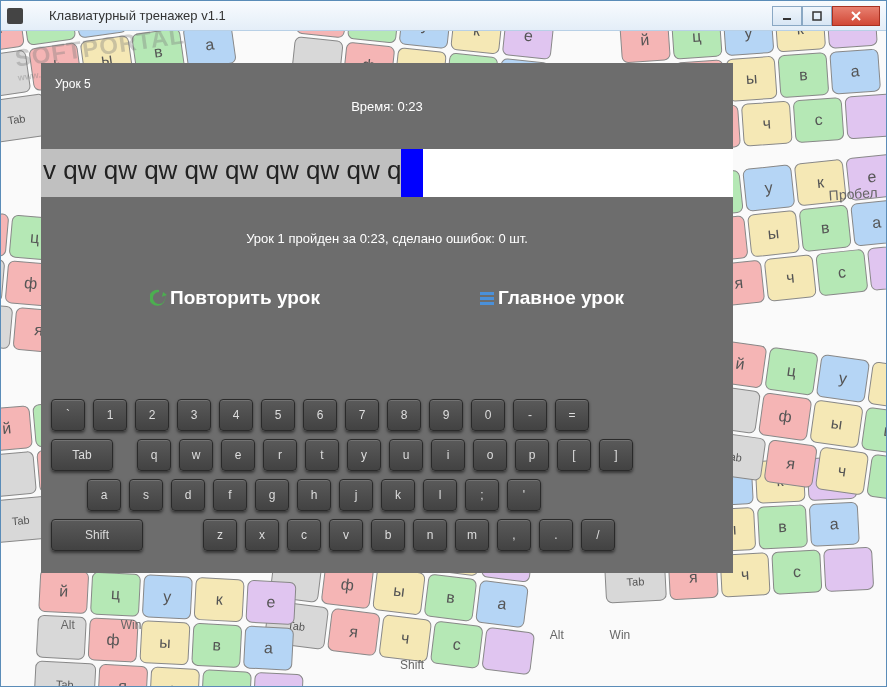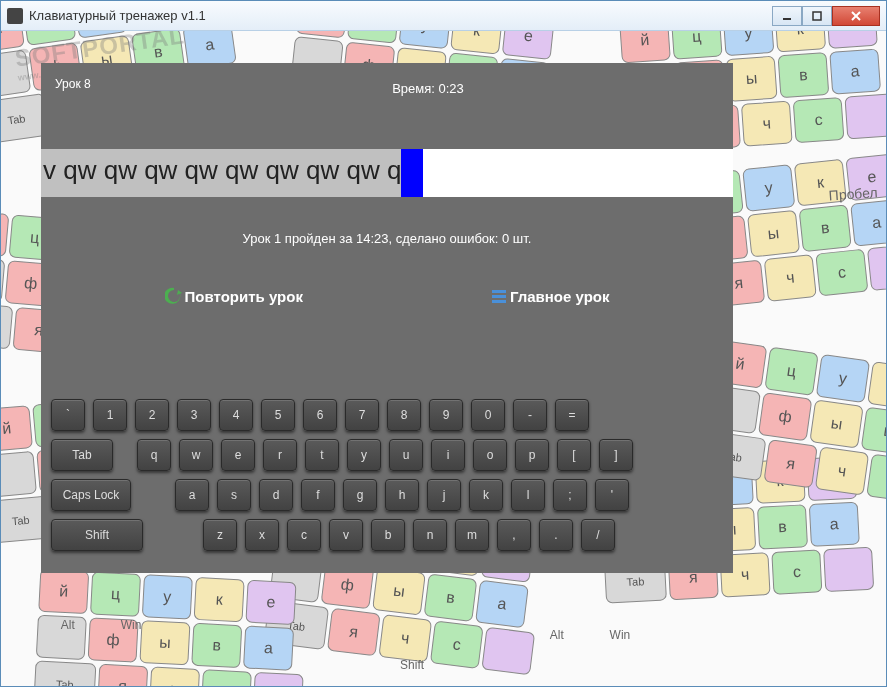--- a/index.html
+++ b/index.html
@@ -17,20 +17,21 @@
   border: 1px solid #5a8cb8;
   position: relative;
 }
 .titlebar {
   height: 30px;
   background: linear-gradient(to bottom, #f8fbfe, #e4eef8);
   display: flex;
   align-items: center;
   padding: 12px 6px;
   border-bottom: 1px solid #b8d0e6;
+  gap: 20px;
 }
 .titlebar-icon {
   width: 16px;
   height: 16px;
   background: #444;
   margin-right: 6px;
   border-radius: 2px;
 }
 .titlebar-text {
   font-size: 13px;
@@ -84,26 +85,25 @@
 }
 .lesson-label {
   position: absolute;
   top: 14px;
   left: 14px;
   color: #fff;
   font-size: 12px;
 }
 .time-label {
   position: absolute;
-  top: 18px;
+  top: 36px;
   width: 100%;
   text-align: center;
   color: #fff;
   font-size: 13px;
-  margin-left: 41px;
 }
 .text-strip {
   position: absolute;
   top: 86px;
   left: 0;
   right: 0;
   height: 48px;
   display: flex;
   align-items: stretch;
 }
@@ -139,21 +139,21 @@
   display: flex;
   justify-content: space-around;
   padding: 0 30px;
 }
 .action {
   display: flex;
   align-items: center;
   gap: 2px;
   color: #fff;
   font-weight: bold;
-  font-size: 15px;
+  font-size: 19px;
   cursor: pointer;
 }
 .action-icon {
   width: 18px;
   height: 18px;
   display: flex;
   align-items: center;
   justify-content: center;
 }
 .keyboard {
@@ -287,30 +287,30 @@
         <text x="400" y="640" font-size="12" fill="#666">Shift</text>
       </svg>
     </div>
 
     <div class="watermark">
       <span>SOFTPORTAL</span>
       <small>www.softportal.com</small>
     </div>
 
     <div class="panel">
-      <div class="lesson-label">Урок 8</div>
+      <div class="lesson-label">Урок 5</div>
       <div class="time-label">Время: 0:23</div>
 
       <div class="text-strip">
         <div class="typed">v qw qw qw qw qw qw qw qw qw</div>
         <div class="cursor"></div>
         <div class="remaining"></div>
       </div>
 
-      <div class="result">Урок 1 пройден за 14:23, сделано ошибок: 0 шт.</div>
+      <div class="result">Урок 1 пройден за 0:23, сделано ошибок: 0 шт.</div>
 
       <div class="actions">
         <div class="action">
           <span class="action-icon">
             <svg width="18" height="18" viewBox="0 0 18 18">
                 <path d="M9 3a6 6 0 1 0 5.5 3.6L12 8l1-5 4 3-2 .8A8 8 0 1 1 9 1z" fill="#4caf50"></path>
               </svg>
           </span>
           <span>Повторить урок</span>
         </div>
@@ -352,21 +352,20 @@
             <div class="key">t</div>
             <div class="key">y</div>
             <div class="key">u</div>
             <div class="key">i</div>
             <div class="key">o</div>
             <div class="key">p</div>
             <div class="key">[</div>
             <div class="key">]</div>
           </div>
         <div class="krow" id="krow3">
-            <div class="key wide-caps">Caps Lock</div>
             <div class="spacer-r3"></div>
             <div class="key">a</div>
             <div class="key">s</div>
             <div class="key">d</div>
             <div class="key">f</div>
             <div class="key">g</div>
             <div class="key">h</div>
             <div class="key">j</div>
             <div class="key">k</div>
             <div class="key">l</div>

